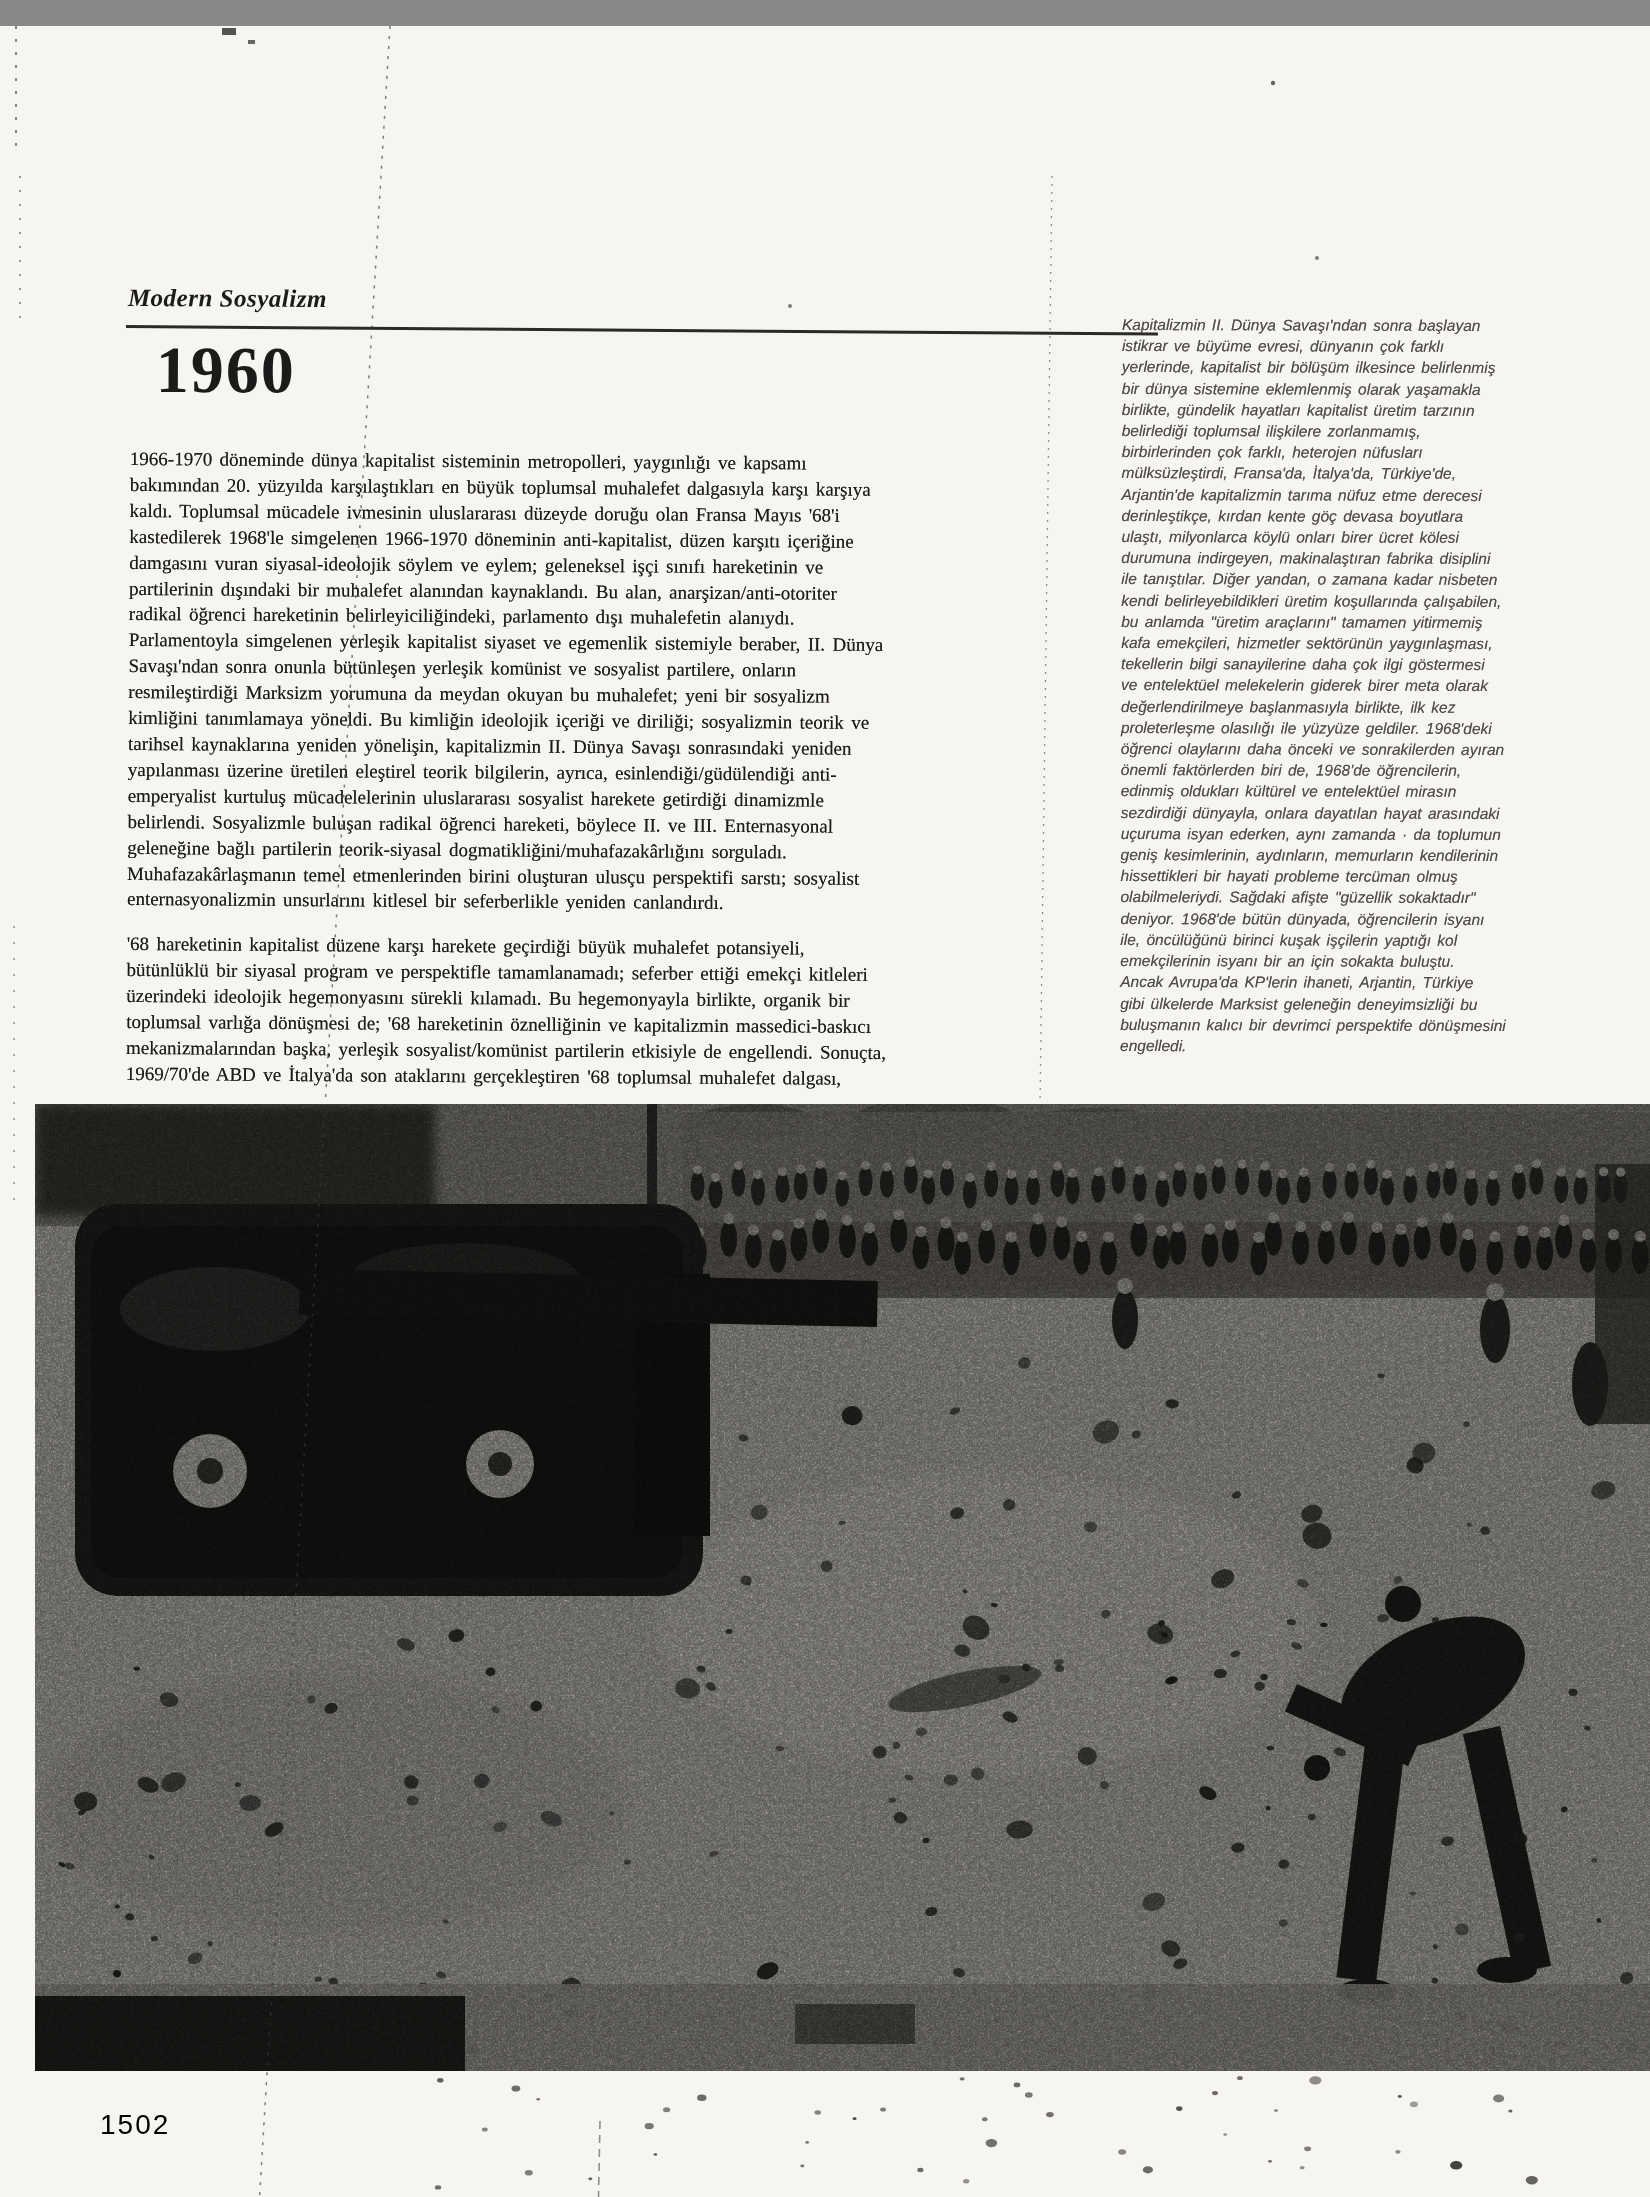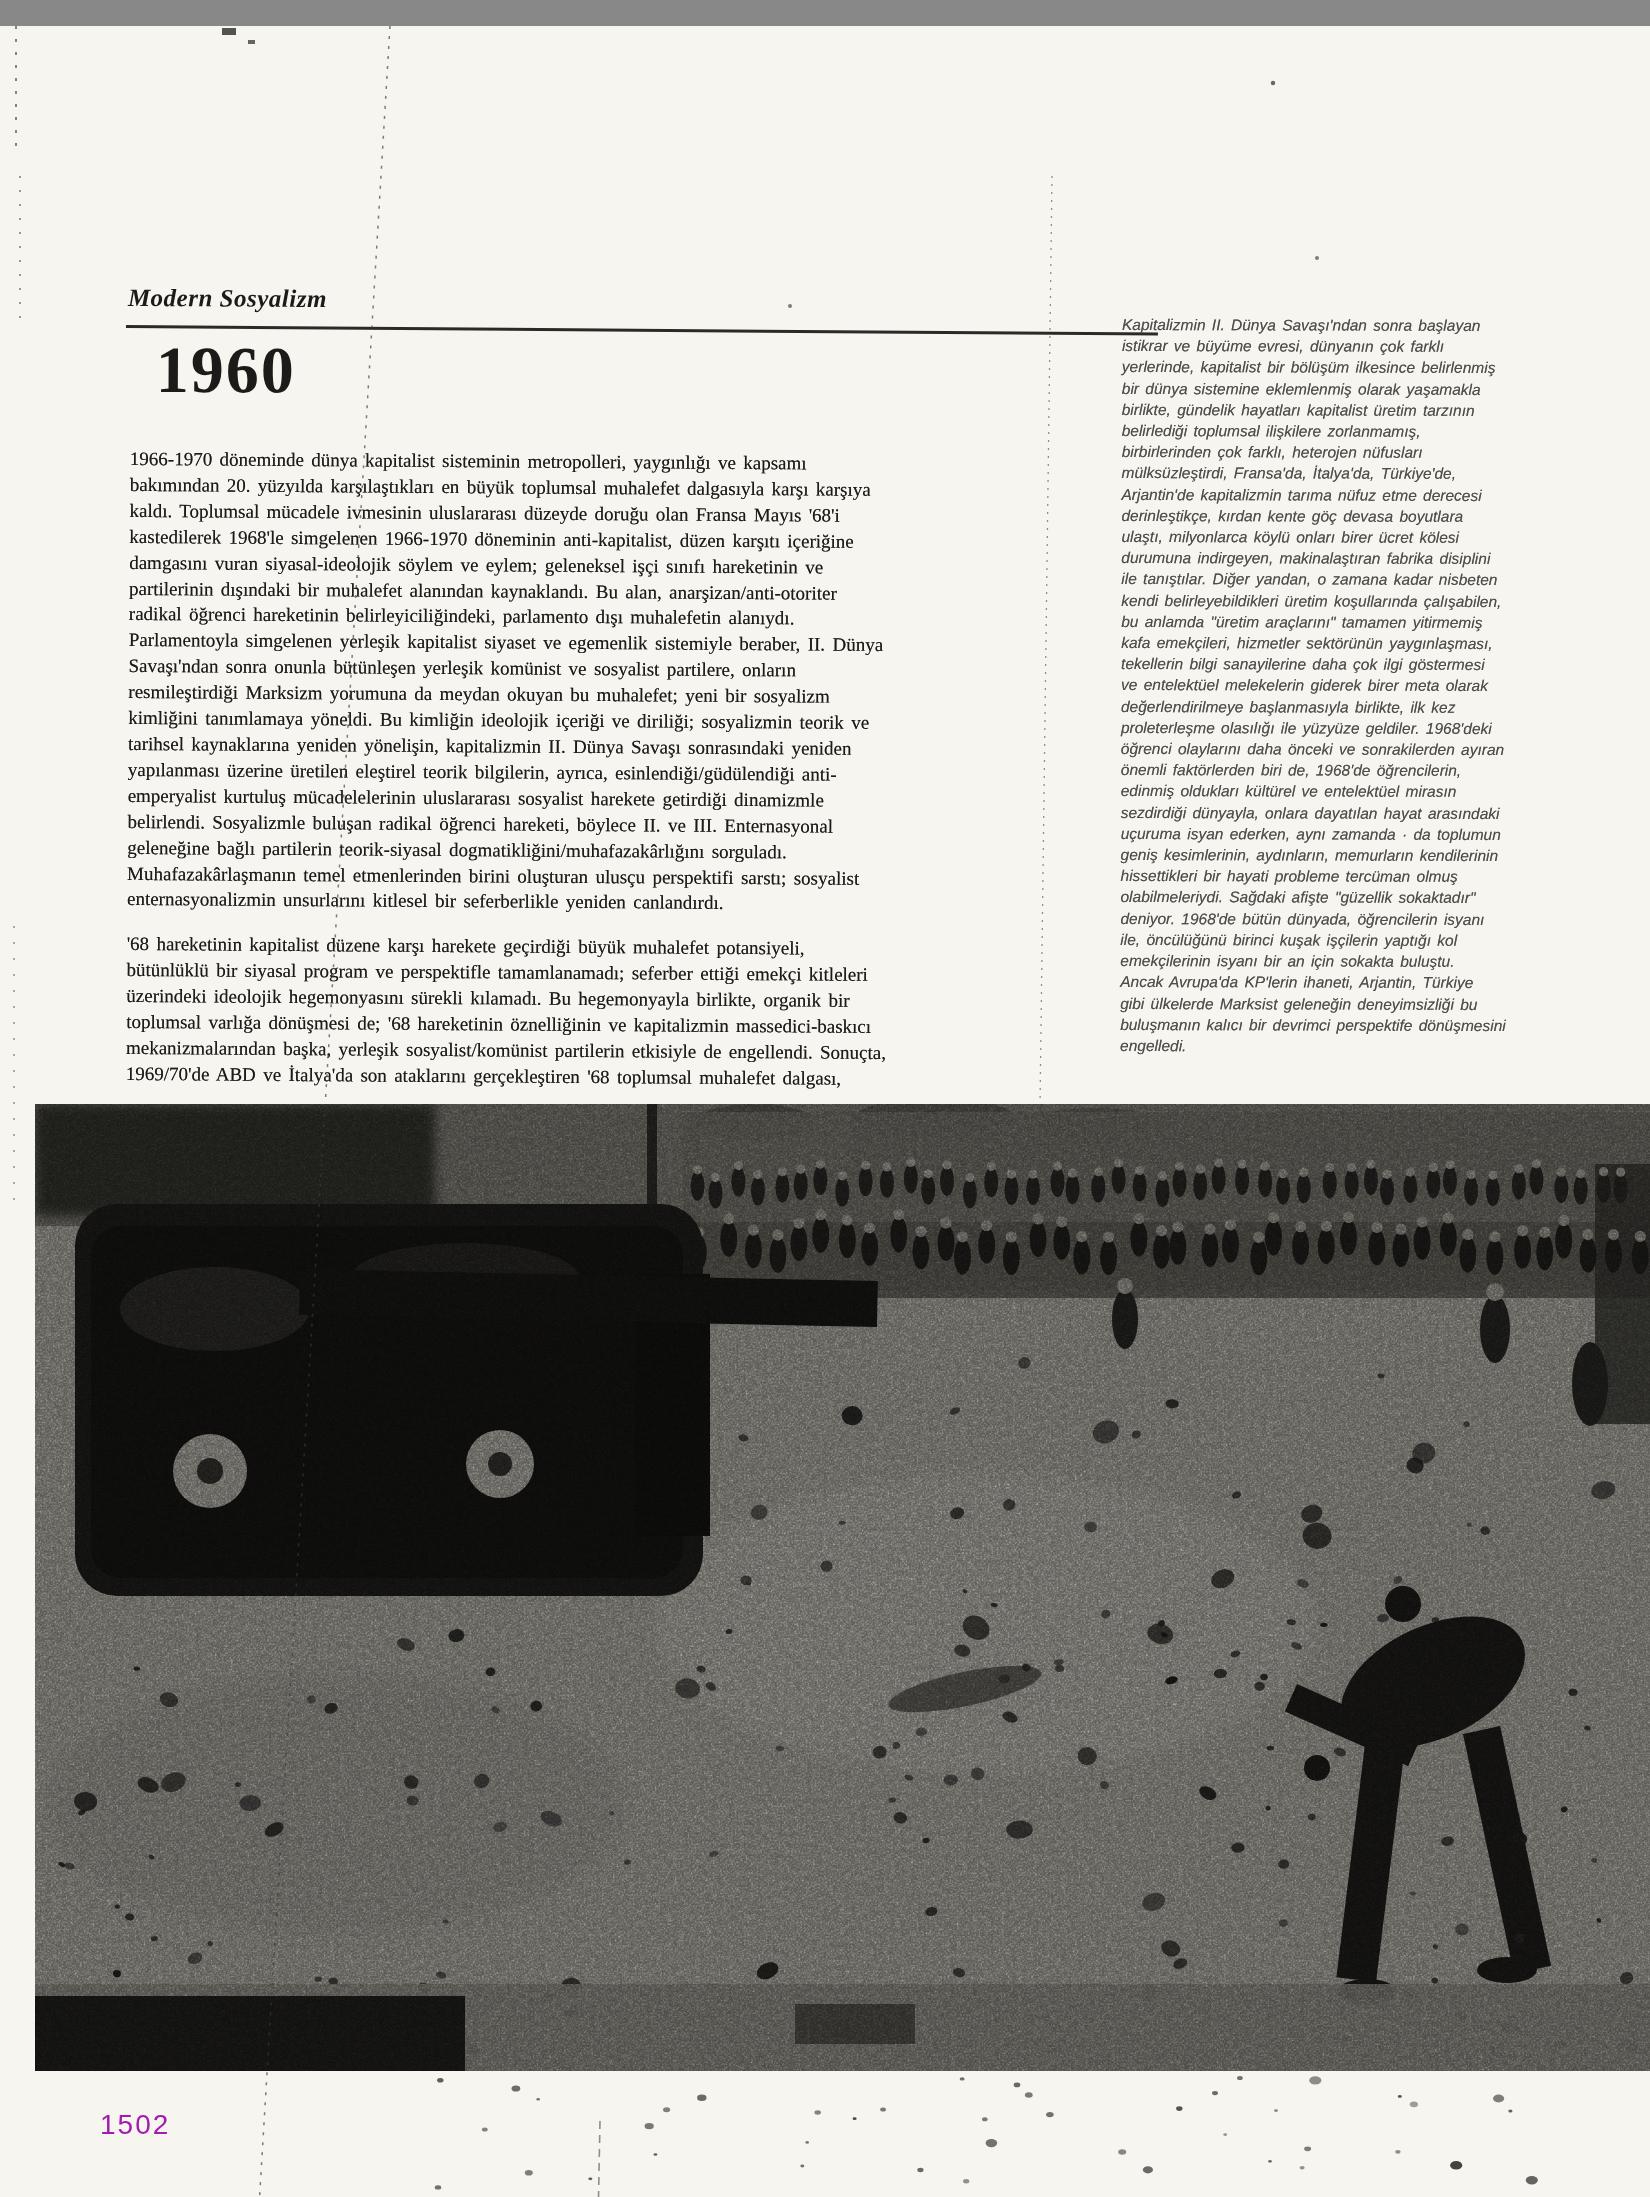--- a/index.html
+++ b/index.html
@@ -41,21 +41,21 @@
     font-family:"Liberation Sans",sans-serif;font-style:italic;color:var(--sidebar-ink);
     transform:rotate(0.15deg);transform-origin:left top;
   }
   .sidebar-line{
     font-size:15.5px;line-height:21.2px;white-space:nowrap;word-spacing:2px;
     text-shadow:0 0 0.6px rgba(60,58,55,0.6);
   }
   #photo-wrap{position:absolute;left:35px;top:1078px;width:1615px;height:967px;}
   .page-number{
     position:absolute;left:100px;top:2083px;font-family:"Liberation Sans",sans-serif;
-    font-size:28px;letter-spacing:2px;color:#a21caf;
+    font-size:28px;letter-spacing:2px;color:#000000;
   }
   #overlay{position:absolute;left:0;top:0;pointer-events:none;}
 </style>
 </head>
 <body>
 
 <div class="page">
 
   <div class="header-label">Modern Sosyalizm</div>
   <div class="header-rule"></div>

